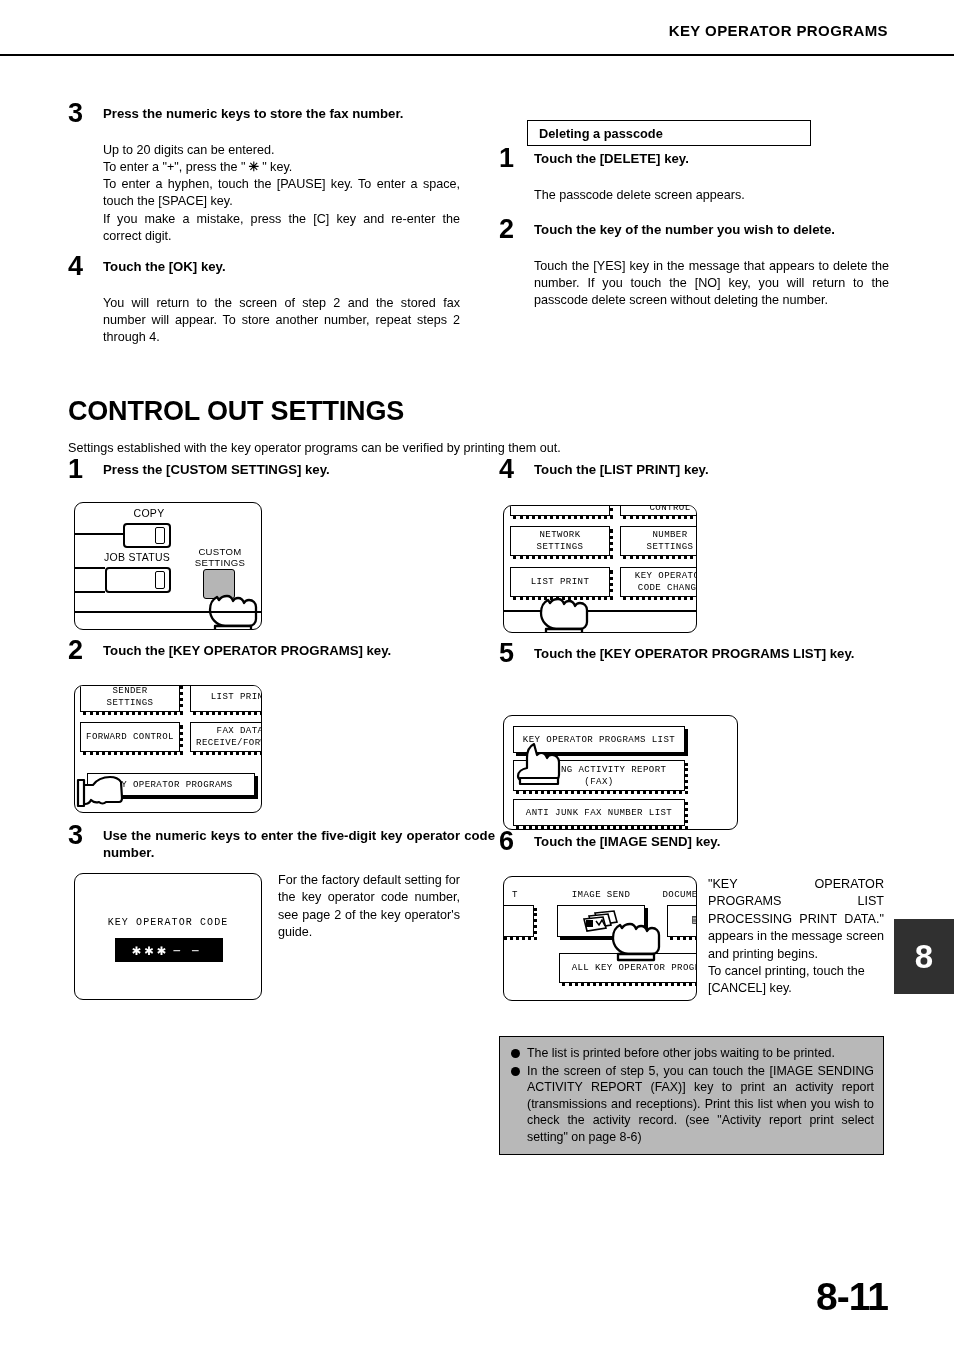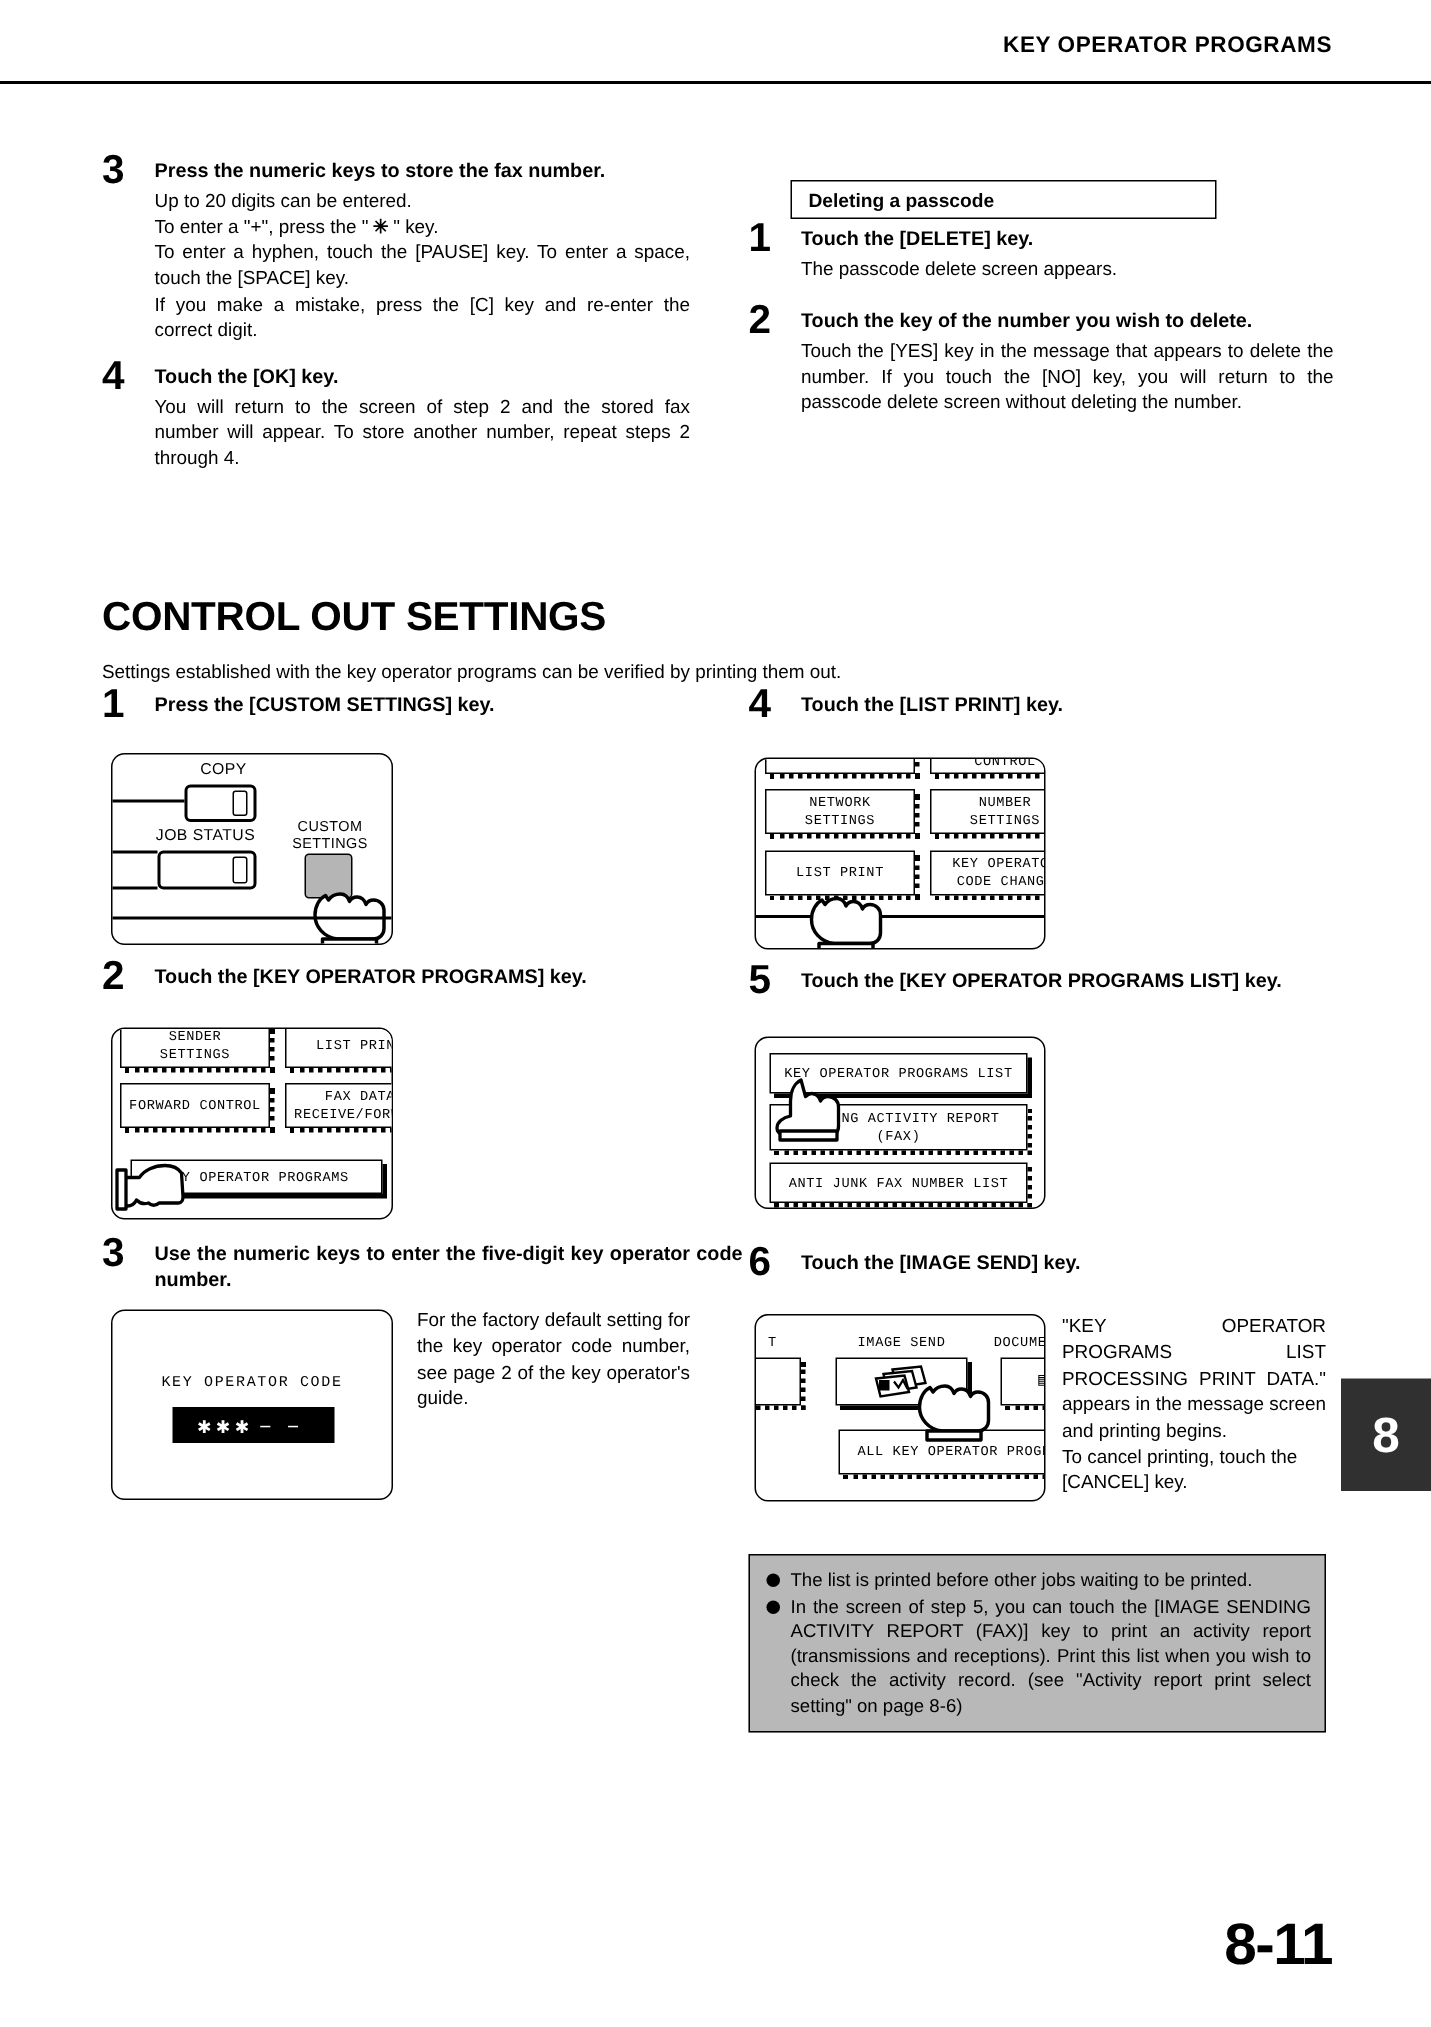--- a/index.html
+++ b/index.html
@@ -62,21 +62,21 @@
   .step-title {
     font-size: 13.2px;
     font-weight: bold;
     line-height: 1.29;
     text-align: justify;
     text-align-last: left;
   }
   .step-body {
     font-size: 12.6px;
     line-height: 1.36;
-    margin-top: 4px;
+    margin-top: 20px;
     text-align: justify;
     text-align-last: left;
   }
   .step-body .nojust { text-align: left; }
 
   
   .section-heading {
     position: absolute;
     left: 68px; top: 396px;
     font-size: 27px;
@@ -440,21 +440,21 @@
     <path d="M16,12 C12,14 9,19 9,25 C9,33 15,40 24,41 L48,41 C52,41 55,38 55,34 L55,22 C55,18 52,15 48,15 C46,15 44,16 43,18 C42,15 40,13 37,13 C35,13 33,14 32,16 C31,13 29,11 26,11 C23,11 20,12 18,15 Z" fill="#ffffff" stroke="#000" stroke-width="2.3" stroke-linejoin="round"></path>
     <path d="M14,41 L50,41 L50,46 L14,46 Z" fill="#ffffff" stroke="#000" stroke-width="2.3" stroke-linejoin="round"></path>
   </svg>
 </div>
 
 <div class="step" style="position:absolute;left:499px;top:645px;width:390px;">
   <div class="step-num">5</div>
   <div class="step-title">Touch the [KEY OPERATOR PROGRAMS LIST] key.</div>
 </div>
 
-<div class="panel" style="left:503px; top:691px; width:194px; height:115px;">
+<div class="panel" style="left:503px; top:715px; width:235px; height:115px;">
   <div class="lcd-btn solidsh" style="left:9px; top:10px; width:172px; height:27px;">
     <div>KEY OPERATOR PROGRAMS LIST</div>
   </div>
   <div class="lcd-btn dotted" style="left:9px; top:44px; width:172px; height:31px;">
     <div>SENDING ACTIVITY REPORT</div>
     <div>(FAX)</div>
   </div>
   <div class="lcd-btn dotted" style="left:9px; top:83px; width:172px; height:27px;">
     <div>ANTI JUNK FAX NUMBER LIST</div>
   </div>

